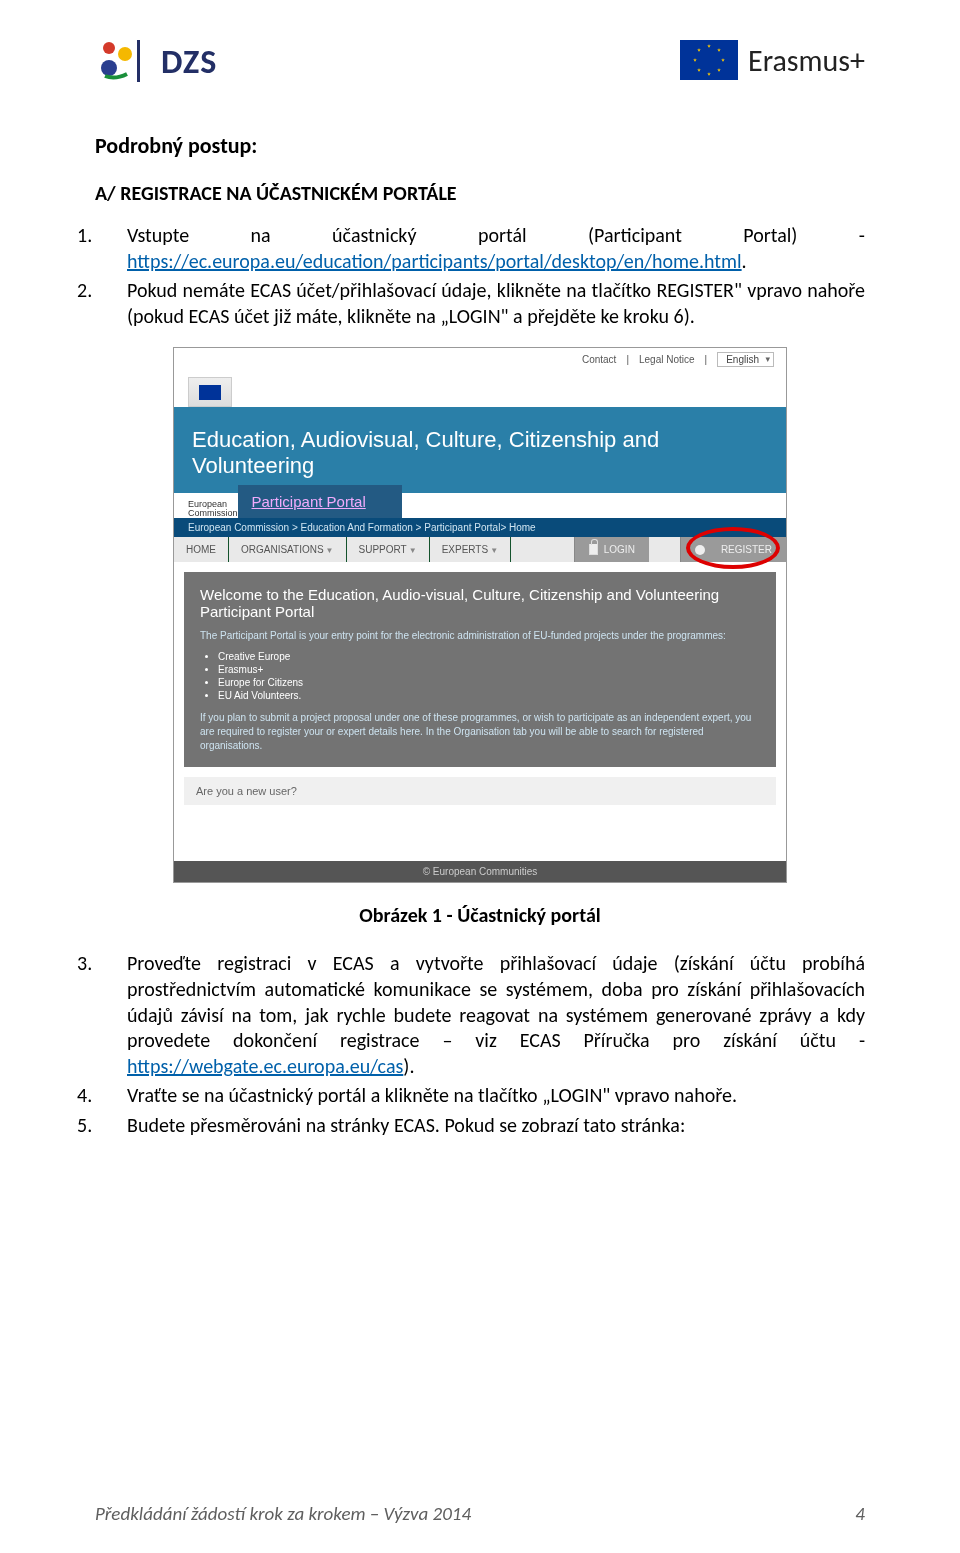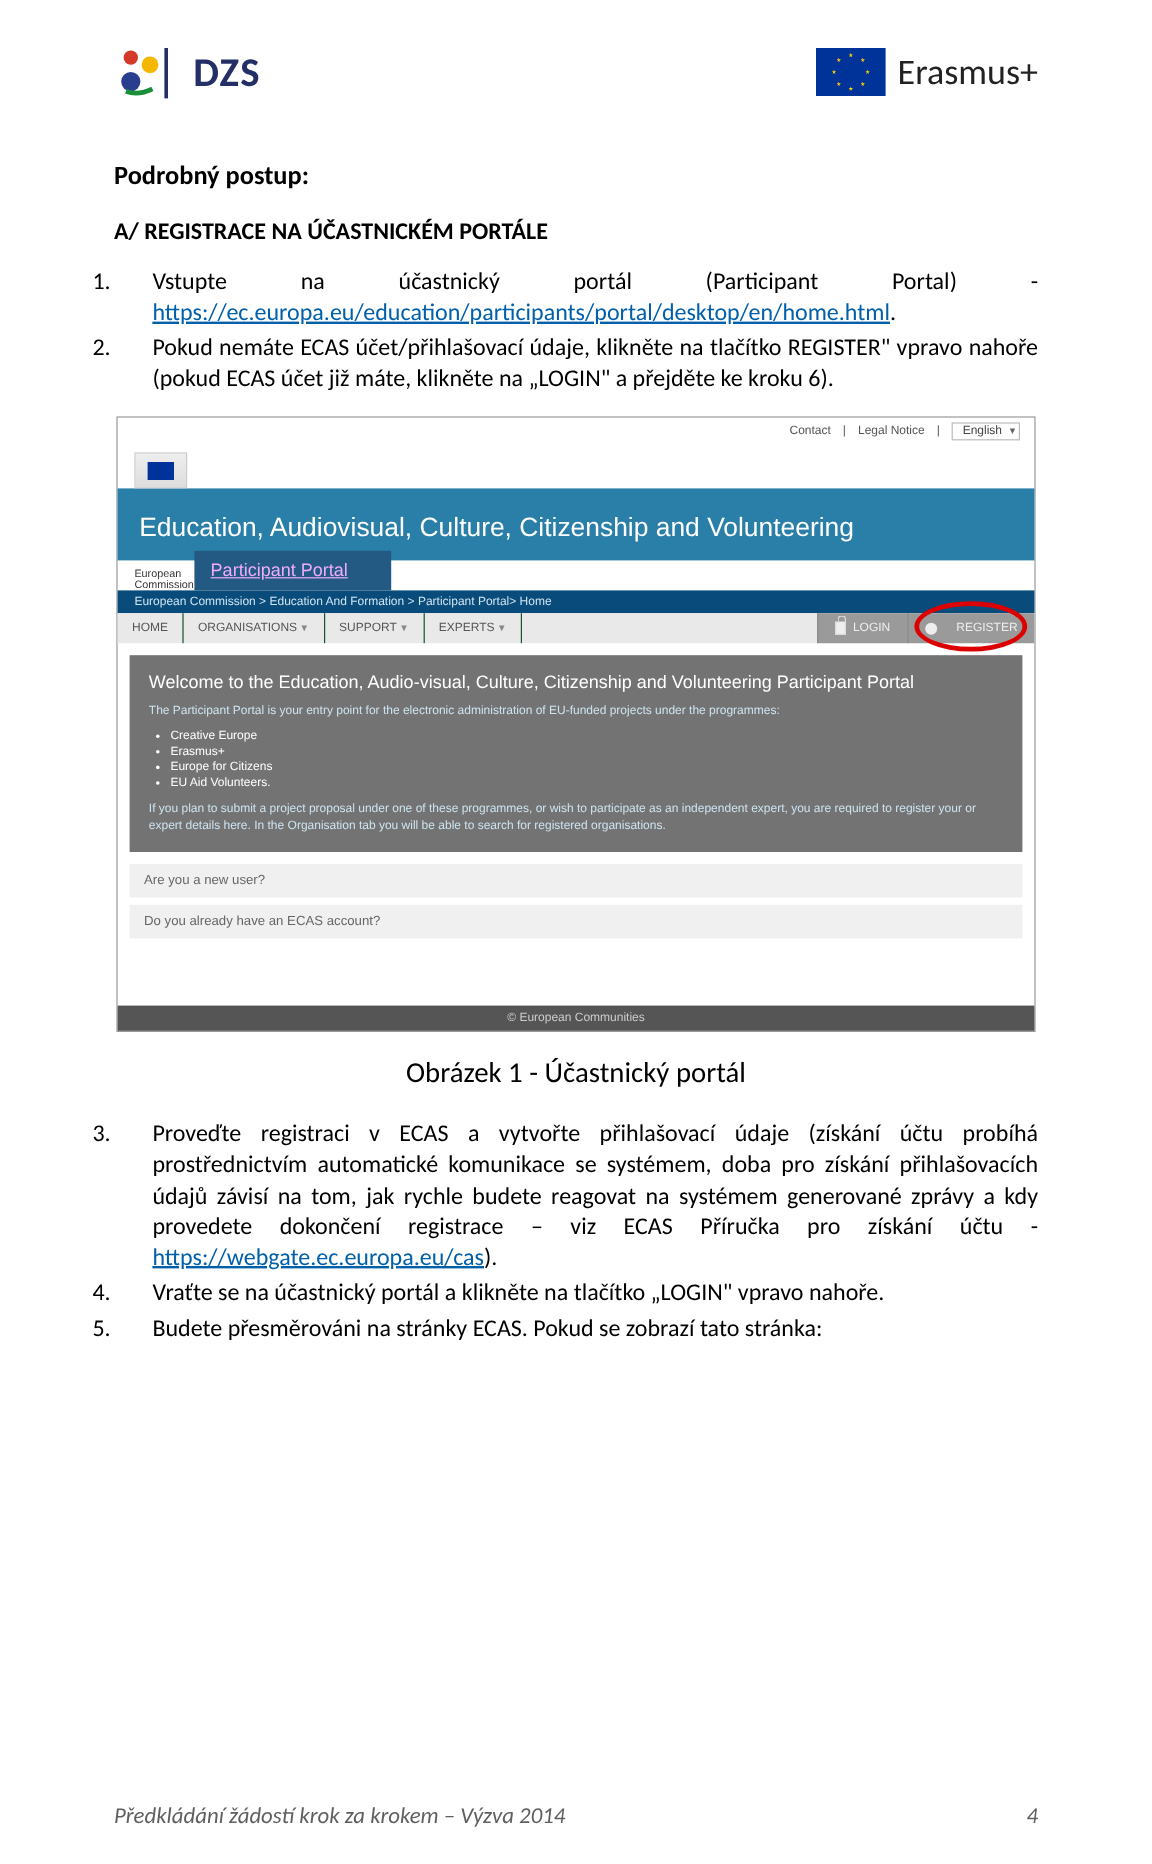--- a/index.html
+++ b/index.html
@@ -42,25 +42,25 @@
   h3.section { font-size: 20px; font-weight: 700; margin-bottom: 18px; }
   ol.steps { list-style: none; padding-left: 32px; }
   ol.steps > li {
     font-size: 20px; line-height: 1.28; margin-bottom: 4px;
     text-indent: -25px; padding-left: 0px;
     text-align: justify;
   }
   ol.steps > li .num { display: inline-block; width: 25px; }
   .link { color: #0060aa; text-decoration: underline; }
   .fig-wrap { margin: 18px 0 8px 0; }
-  .fig-caption { text-align: center; font-weight: 400; font-size: 24px; margin: 20px 0 24px 0; }
+  .fig-caption { text-align: center; font-weight: 700; font-size: 20px; margin: 20px 0 24px 0; }
 
   
   .shot {
-    width: 766px; margin: 0 auto; border: 1px solid #999;
+    width: 614px; margin: 0 auto; border: 1px solid #999;
     font-family: Arial, sans-serif; color: #333;
     background: #fff;
   }
   .shot-topbar {
     display: flex; justify-content: flex-end; gap: 10px;
     padding: 4px 12px; font-size: 10px; color: #555;
     align-items: center;
   }
   .shot-topbar .lang {
     border: 1px solid #bbb; padding: 1px 14px 1px 8px; font-size: 10px; color: #444;
@@ -89,21 +89,21 @@
   .shot-menubar {
     background: #e9e9e9; display: flex; justify-content: space-between;
     align-items: center; font-size: 10px; color: #555;
     position: relative;
   }
   .shot-menubar .left { display: flex; }
   .shot-menubar .left .mi { padding: 7px 12px; border-right: 1px solid #14532d; text-align: right; }
   .shot-menubar .right { display: flex; }
   .shot-menubar .right .mi {
     padding: 7px 14px; background: #9a9a9a; color: #eee; border-left: 1px solid #888;
-    display:flex; gap:6px; align-items:center;
+    display:flex; gap:6px; align-items:center;margin-left:31px;
   }
   .shot-menubar .right .mi.reg { position: relative; gap: 16px; }
   .red-circle {
     position: absolute; right: 6px; top: -10px;
     width: 94px; height: 42px; border: 4px solid #d00; border-radius: 50%;
     pointer-events: none;
   }
   .lock-ico { width:9px; height:11px; background:#eee; border:1px solid #ddd; border-top: none; position:relative; }
   .lock-ico::before { content:""; position:absolute; top:-5px; left:1px; width:5px; height:5px; border:1px solid #ddd; border-bottom:none; border-radius: 3px 3px 0 0; }
   .user-ico { width:10px; height:10px; background:#eee; border-radius:50%; }
@@ -215,21 +215,20 @@
       <div class="sub">The Participant Portal is your entry point for the electronic administration of EU-funded projects under the programmes:</div>
       <ul>
         <li>Creative Europe</li>
         <li>Erasmus+</li>
         <li>Europe for Citizens</li>
         <li>EU Aid Volunteers.</li>
       </ul>
       <div class="foot">If you plan to submit a project proposal under one of these programmes, or wish to participate as an independent expert, you are required to register your or expert details here. In the Organisation tab you will be able to search for registered organisations.</div>
     </div>
     <div class="shot-row">Are you a new user?</div>
-    <div class="shot-row">Do you already have an ECAS account?</div>
     <div class="shot-gap"></div>
     <div class="shot-footer">© European Communities</div>
   </div>
 </div>
 
 <div class="fig-caption">Obrázek 1 - Účastnický portál</div>
 
 <ol class="steps">
   <li>
     <span class="num">3.</span><span>Proveďte registraci v ECAS a vytvořte přihlašovací údaje (získání účtu probíhá prostřednictvím automatické komunikace se systémem, doba pro získání přihlašovacích údajů závisí na tom, jak rychle budete reagovat na systémem generované zprávy a kdy provedete dokončení registrace – viz ECAS Příručka pro získání účtu -</span><a href="#" class="link">https://webgate.ec.europa.eu/cas</a><span>).</span>

